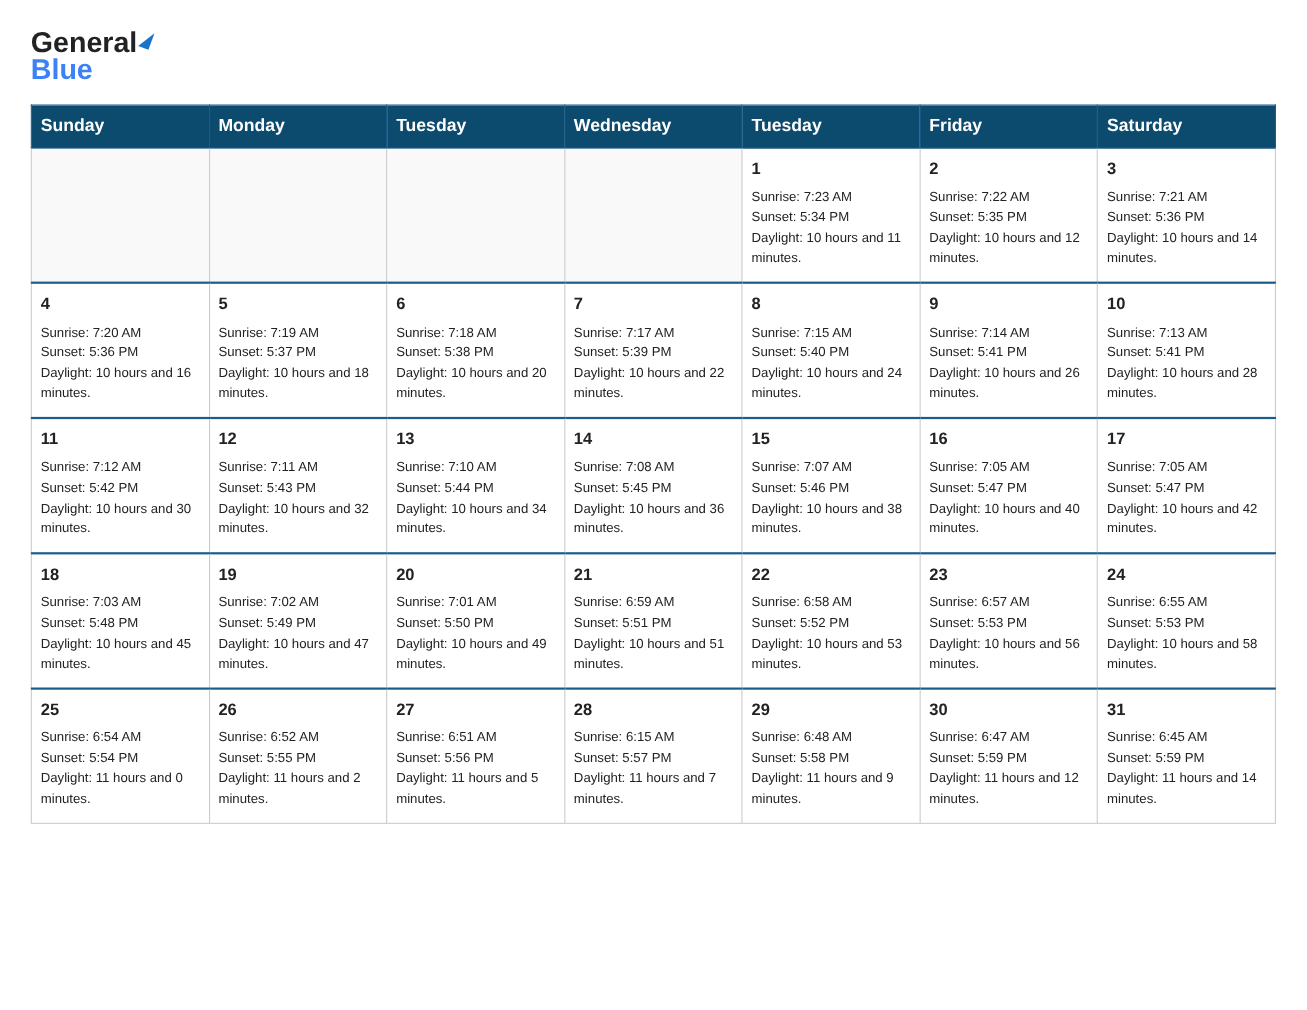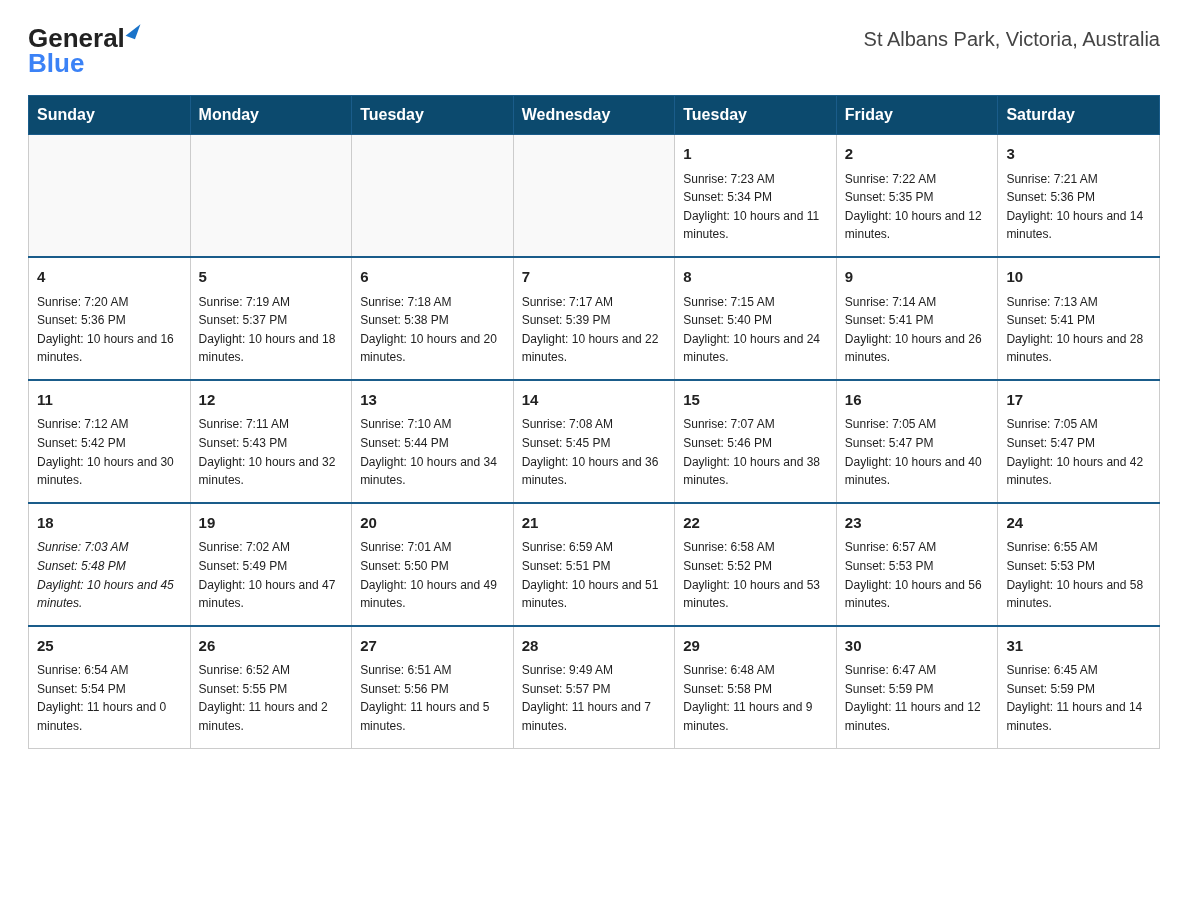--- a/index.html
+++ b/index.html
@@ -76,29 +76,28 @@
     .row-separator td {
       border-top: 2px solid #1a5c8a;
     }
   </style>
 </head>
 <body>
 
 <div class="header-area">
   <div class="logo-area">
     <div style="display:flex;flex-direction:column;line-height:1.1">
-      <div style="display:flex;">
+      <div style="display:flex;align-items:center;">
         <span style="font-size:26px;font-weight:bold;color:#222;">General</span>
         <span style="width:0;height:0;border-left:10px solid transparent;border-right:0px solid transparent;border-bottom:16px solid #1a73c9;display:inline-block;margin-left:3px;transform:rotate(20deg);position:relative;top:-2px;"></span>
       </div>
       <span style="font-size:26px;font-weight:bold;color:#3b82f6;margin-top:-4px;">Blue</span>
     </div>
   </div>
   <div class="title-area">
-    <div class="location-title">St Albans Park, Victoria, Australia</div>
   </div>
 </div>
 
 <table class="calendar-table">
   <thead>
     <tr>
       <th>Sunday</th>
       <th>Monday</th>
       <th>Tuesday</th>
       <th>Wednesday</th>
@@ -216,21 +215,21 @@
         <td>
           <span class="day-number">17</span>
           <div class="day-info" style="white-space: pre-line;">Sunrise: 7:05 AM
 Sunset: 5:47 PM
 Daylight: 10 hours and 42 minutes.</div>
         </td>
       </tr>
       <tr class="row-separator">
         <td>
           <span class="day-number">18</span>
-          <div class="day-info" style="white-space: pre-line; font-style: italic;">Sunrise: 7:03 AM
+          <div class="day-info" style="white-space: pre-line;">Sunrise: 7:03 AM
 Sunset: 5:48 PM
 Daylight: 10 hours and 45 minutes.</div>
         </td>
         <td>
           <span class="day-number">19</span>
           <div class="day-info" style="white-space: pre-line;">Sunrise: 7:02 AM
 Sunset: 5:49 PM
 Daylight: 10 hours and 47 minutes.</div>
         </td>
         <td>
@@ -278,21 +277,21 @@
 Daylight: 11 hours and 2 minutes.</div>
         </td>
         <td>
           <span class="day-number">27</span>
           <div class="day-info" style="white-space: pre-line;">Sunrise: 6:51 AM
 Sunset: 5:56 PM
 Daylight: 11 hours and 5 minutes.</div>
         </td>
         <td>
           <span class="day-number">28</span>
-          <div class="day-info" style="white-space: pre-line;">Sunrise: 9:49 AM
+          <div class="day-info" style="white-space: pre-line;">Sunrise: 6:15 AM
 Sunset: 5:57 PM
 Daylight: 11 hours and 7 minutes.</div>
         </td>
         <td>
           <span class="day-number">29</span>
           <div class="day-info" style="white-space: pre-line;">Sunrise: 6:48 AM
 Sunset: 5:58 PM
 Daylight: 11 hours and 9 minutes.</div>
         </td>
         <td>

